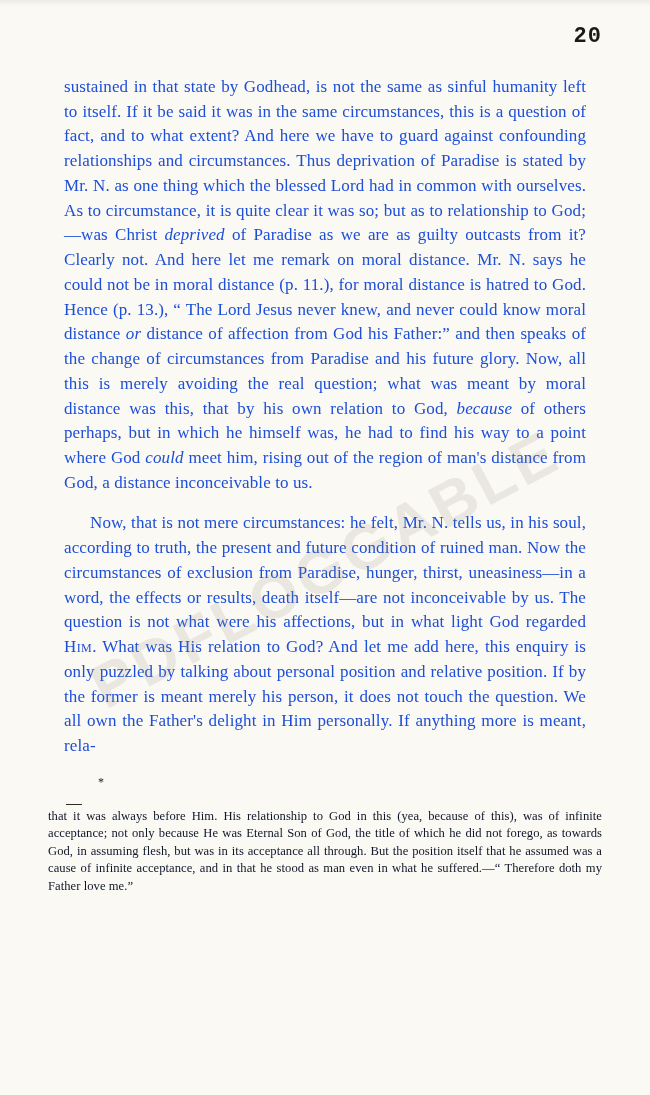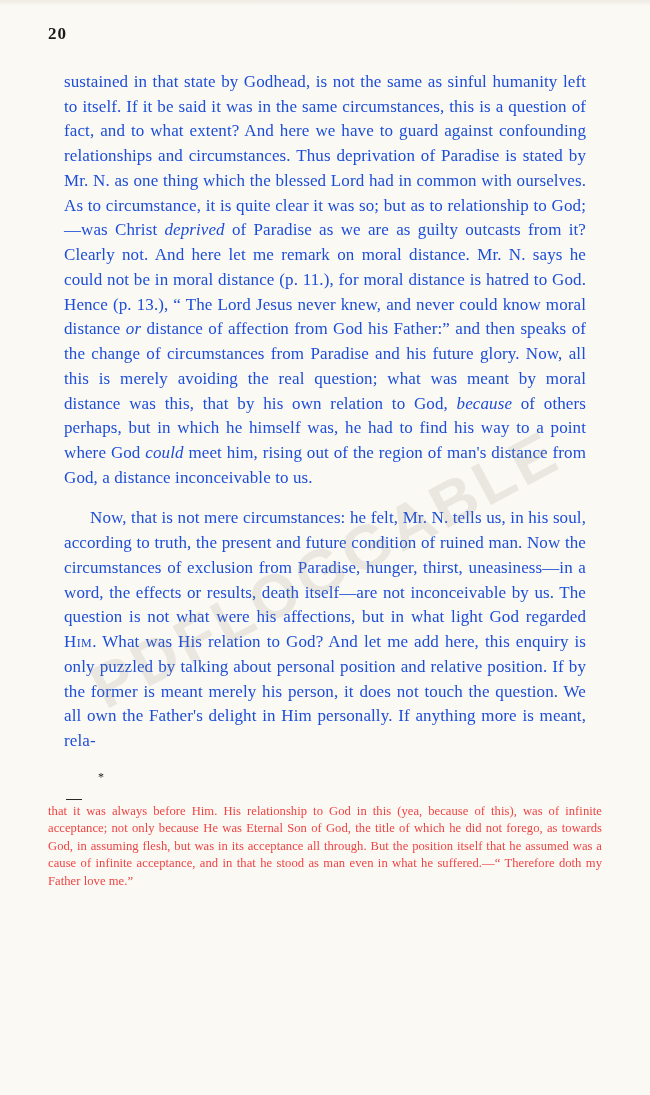--- a/index.html
+++ b/index.html
@@ -30,24 +30,24 @@
     font-family: "Liberation Sans", sans-serif;
     font-weight: bold;
     font-size: 62px;
     letter-spacing: 4px;
     color: rgba(150, 140, 120, 0.17);
     white-space: nowrap;
     pointer-events: none;
     z-index: 5;
   }
   .folio {
-    text-align: left;
-    font-family: Liberation Serif, serif;
+    text-align: right;
+    font-family: Liberation Mono, monospace;
     font-weight: bold;
-    font-size: 17px;
+    font-size: 22px;
     margin: 6px 0 26px 0;
     letter-spacing: 1px;
   }
   .body-block {
     position: relative;
     z-index: 2;
   }
   p.body-par {
     margin: 16px;
     font-size: 17px;
@@ -67,21 +67,21 @@
     height: 0;
     border-top: 1.4px solid #2a2a20;
     margin: 14px 0 3px 18px;
   }
   .footnote {
     position: relative;
     z-index: 2;
     font-size: 12.6px;
     line-height: 1.385;
     text-align: justify;
-    color: #ef4444;
+    color: #0f172a;
     margin-top: 2px;
     letter-spacing: 0.05px;
   }
   .footnote-star {
     position: relative;
     z-index: 3;
     font-size: 12px;
     margin-left: 50px;
     margin-top: 6px;
     color: #1c1c14;

